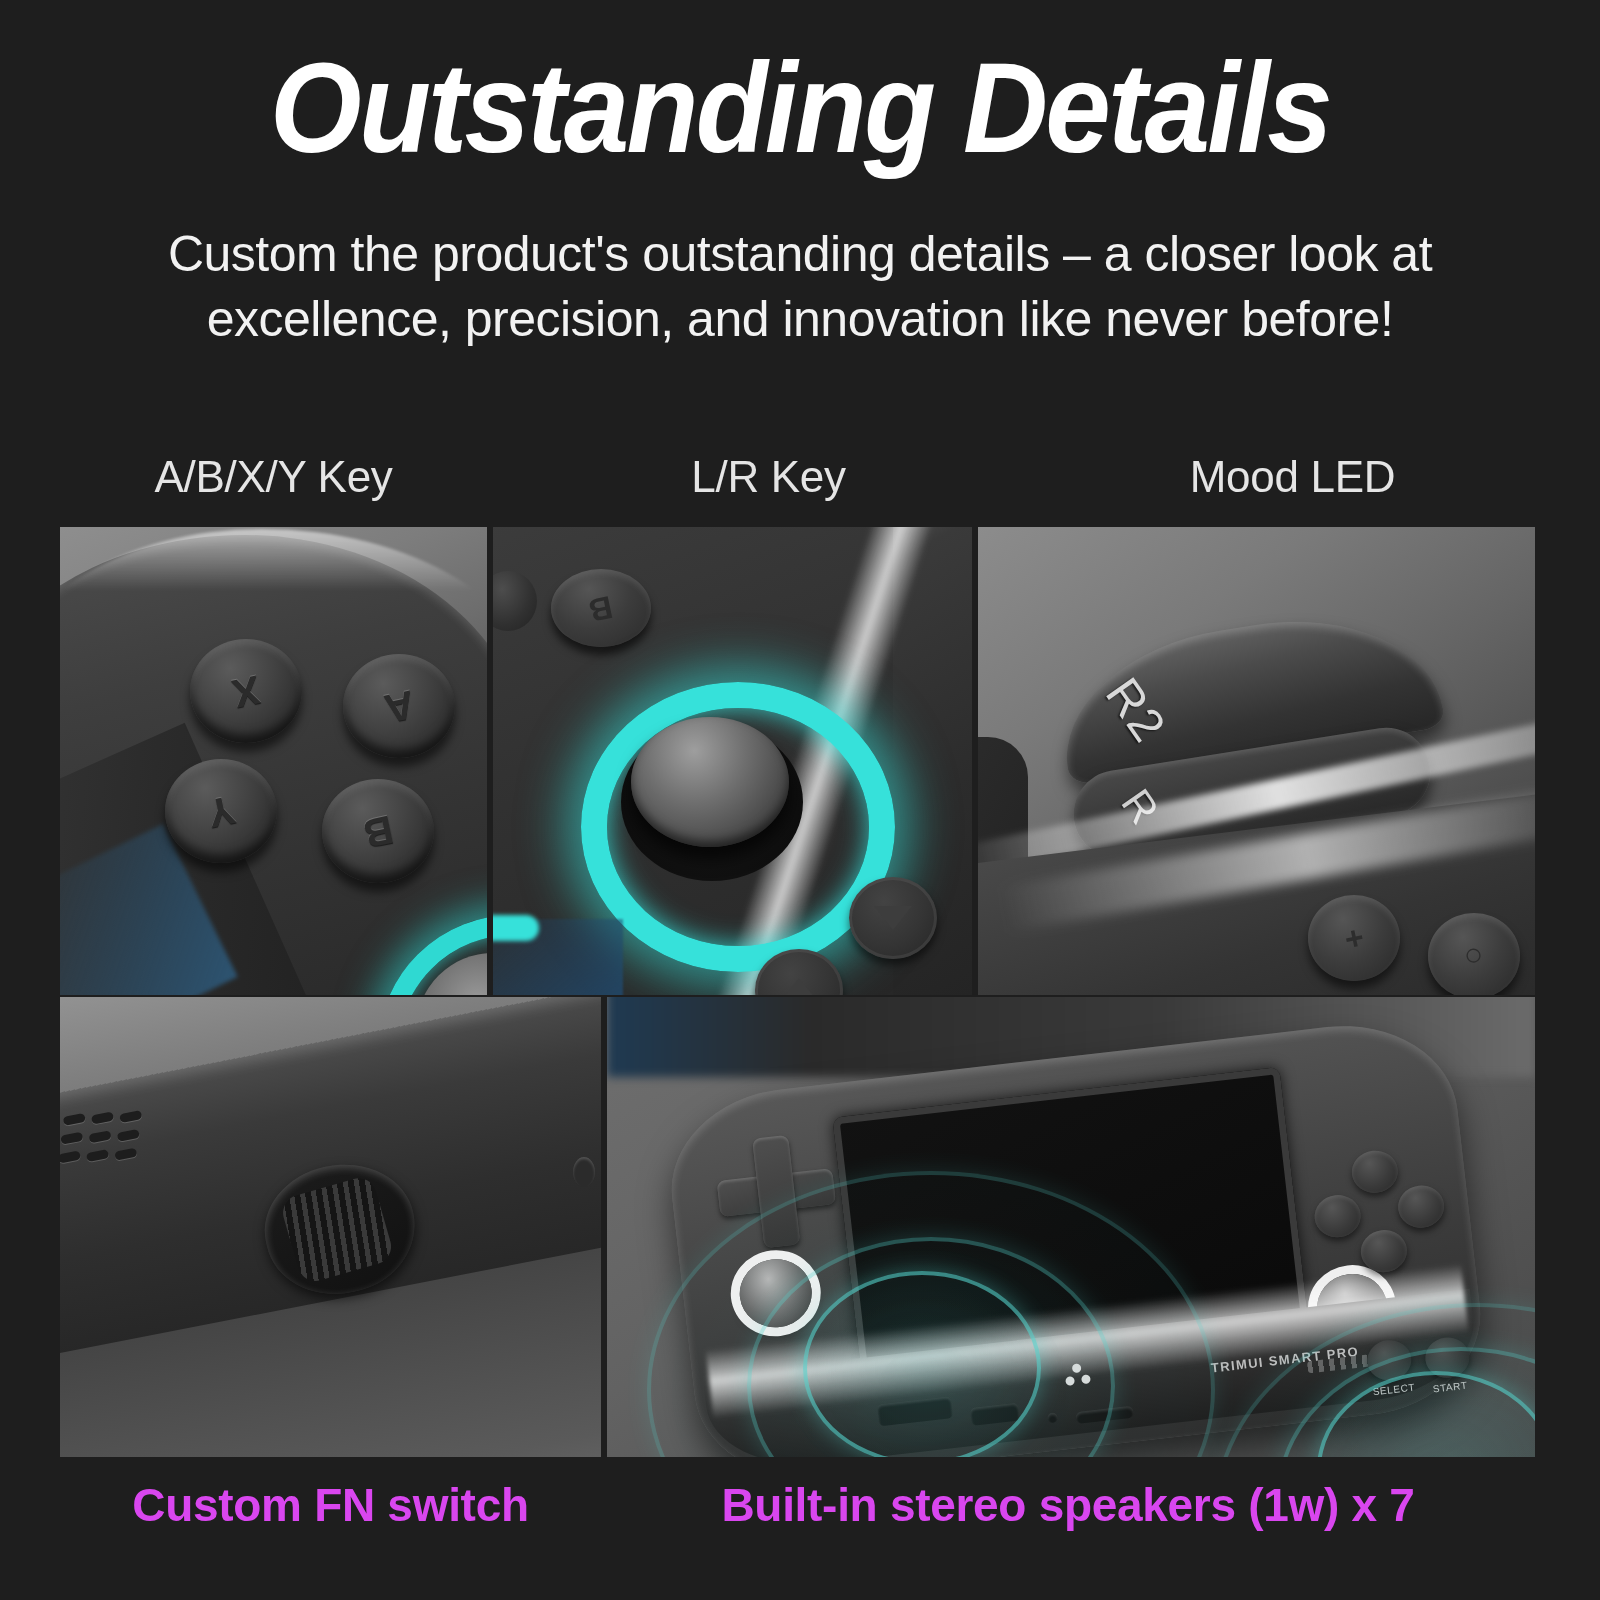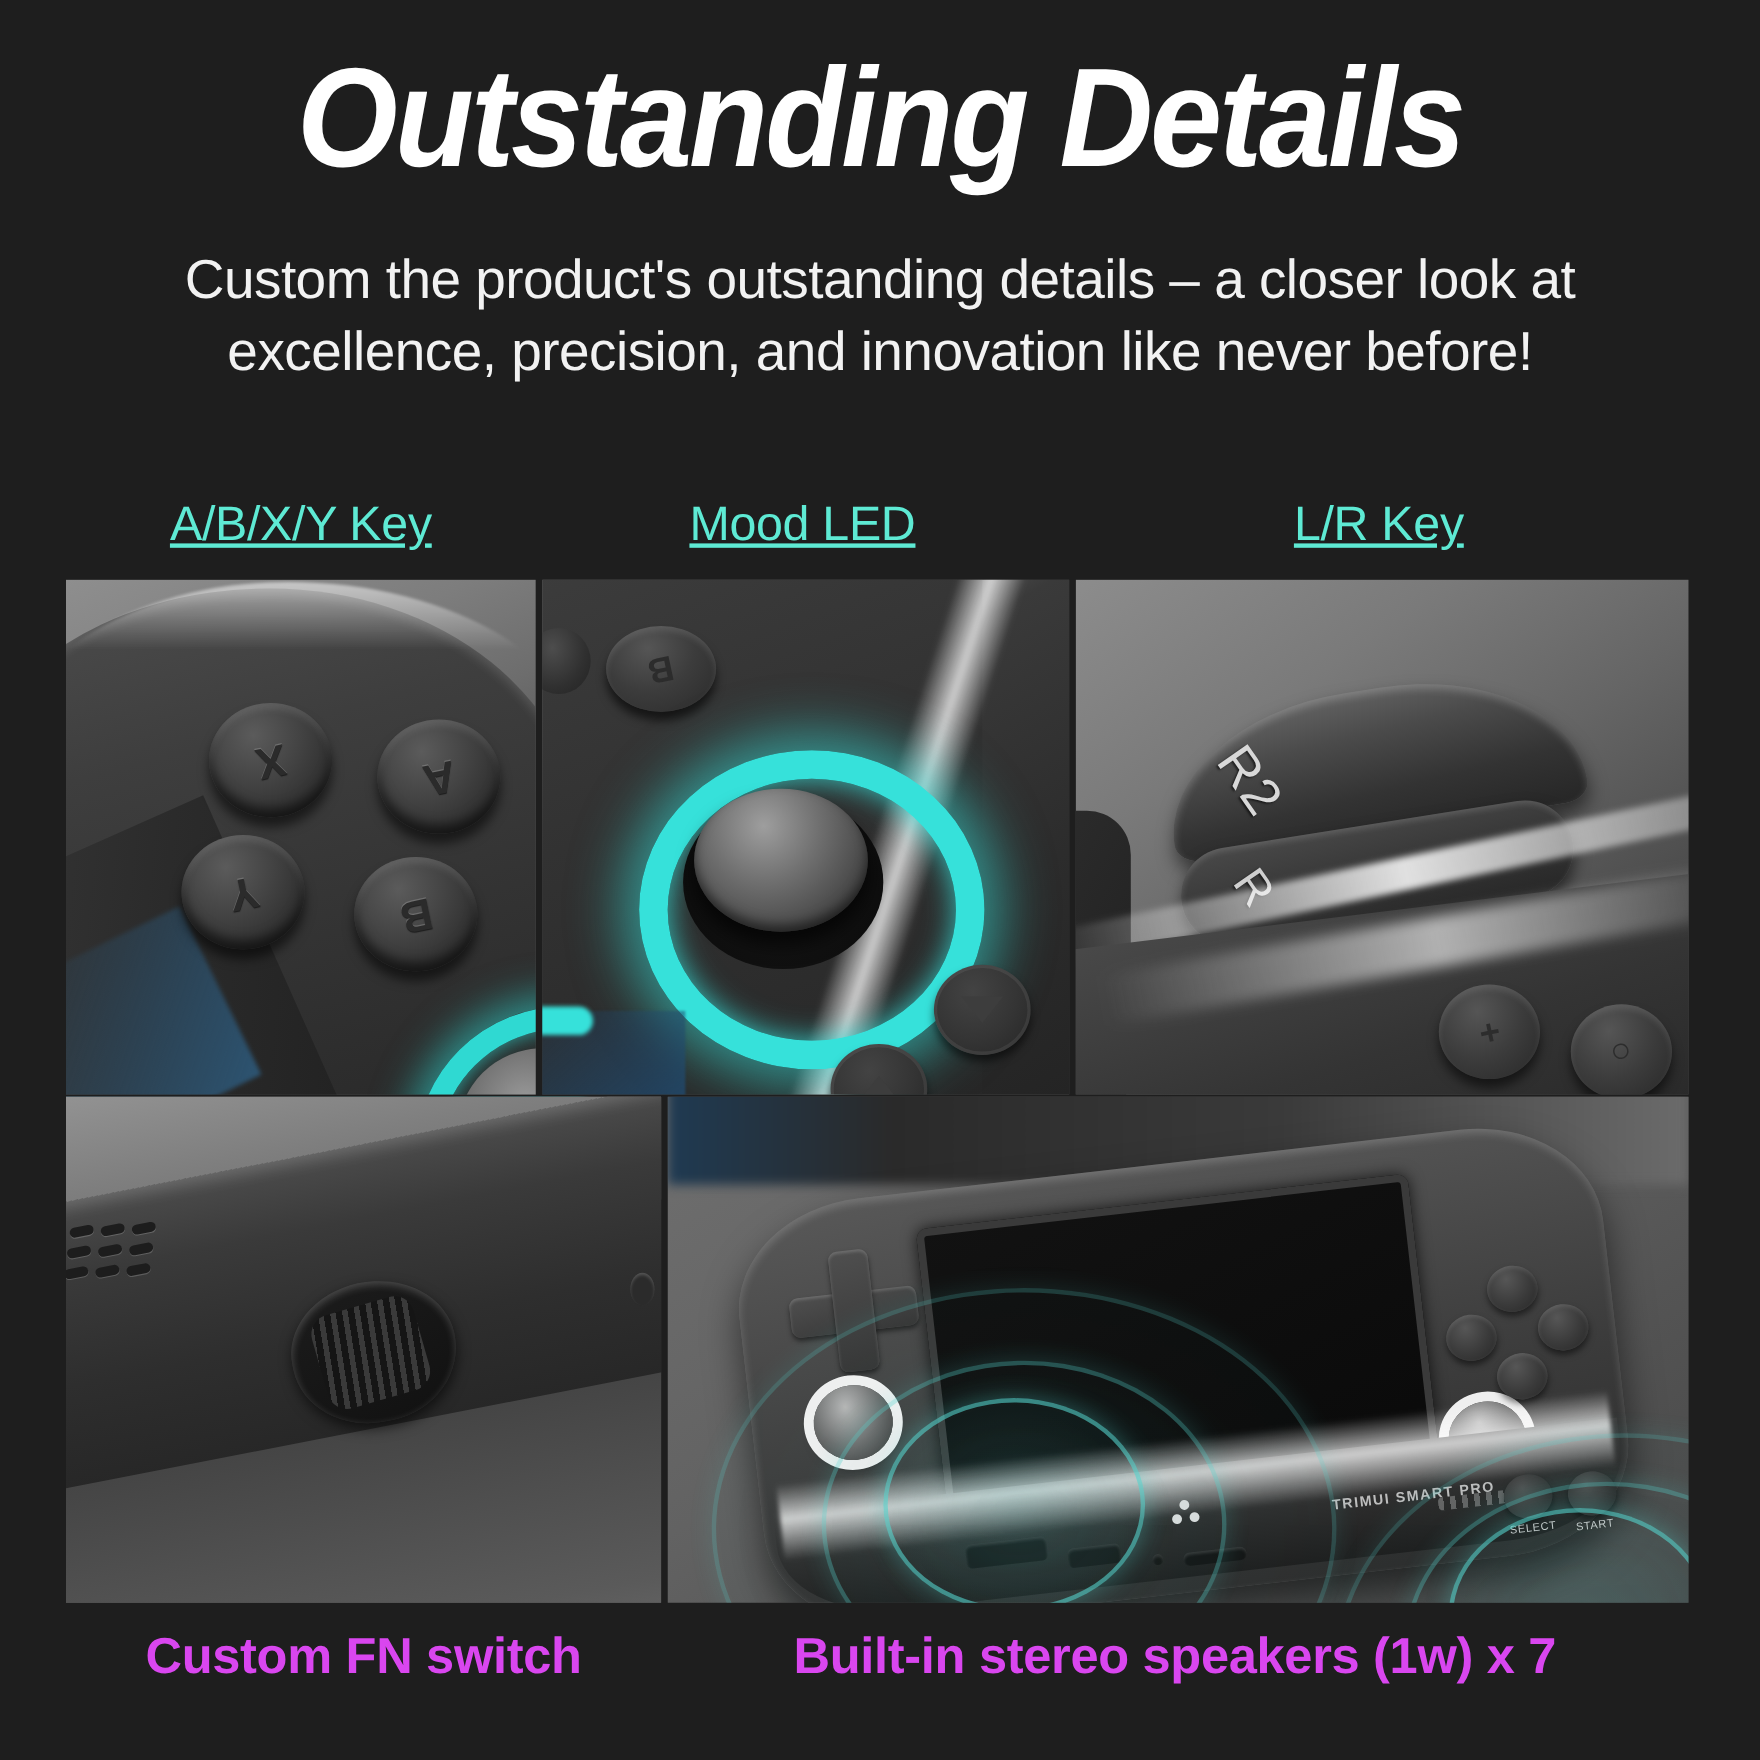--- a/index.html
+++ b/index.html
@@ -33,22 +33,22 @@
     font-weight:400;
     letter-spacing:-0.5px;
   }
 
   
   .toplabels{
     position:absolute; left:60px; top:452px; width:1475px;
     display:flex;
   }
   .toplabel{
-    color:#5eead4; font-size:44px; font-weight:400;
-    text-align:center; letter-spacing:-0.3px;text-decoration:underline;
+    color:#e5e5e5; font-size:44px; font-weight:400;
+    text-align:center; letter-spacing:-0.3px;
   }
   .toplabel.l1{width:427px;}
   .toplabel.l2{width:485px;}
   .toplabel.l3{width:563px;}
 
   
   .grid{
     position:absolute; left:60px; top:527px;
     width:1475px; height:930px;
   }
@@ -408,22 +408,22 @@
   .botlabel.b2{width:934px;}
 </style>
 </head>
 <body>
 
 <div class="title">Outstanding Details</div>
 <div class="subtitle">Custom the product's outstanding details – a closer look at excellence, precision, and innovation like never before!</div>
 
 <div class="toplabels">
   <div class="toplabel l1">A/B/X/Y Key</div>
+  <div class="toplabel l3">L/R Key</div>
   <div class="toplabel l2">Mood LED</div>
-  <div class="toplabel l3">L/R Key</div>
 </div>
 
 <div class="grid">
 
   <div class="panel p1">
     <div class="fill bg"></div>
     <div class="shell"></div>
     <div class="rim"></div>
     <div class="lowblock"></div>
     <div class="blueacc"></div>

